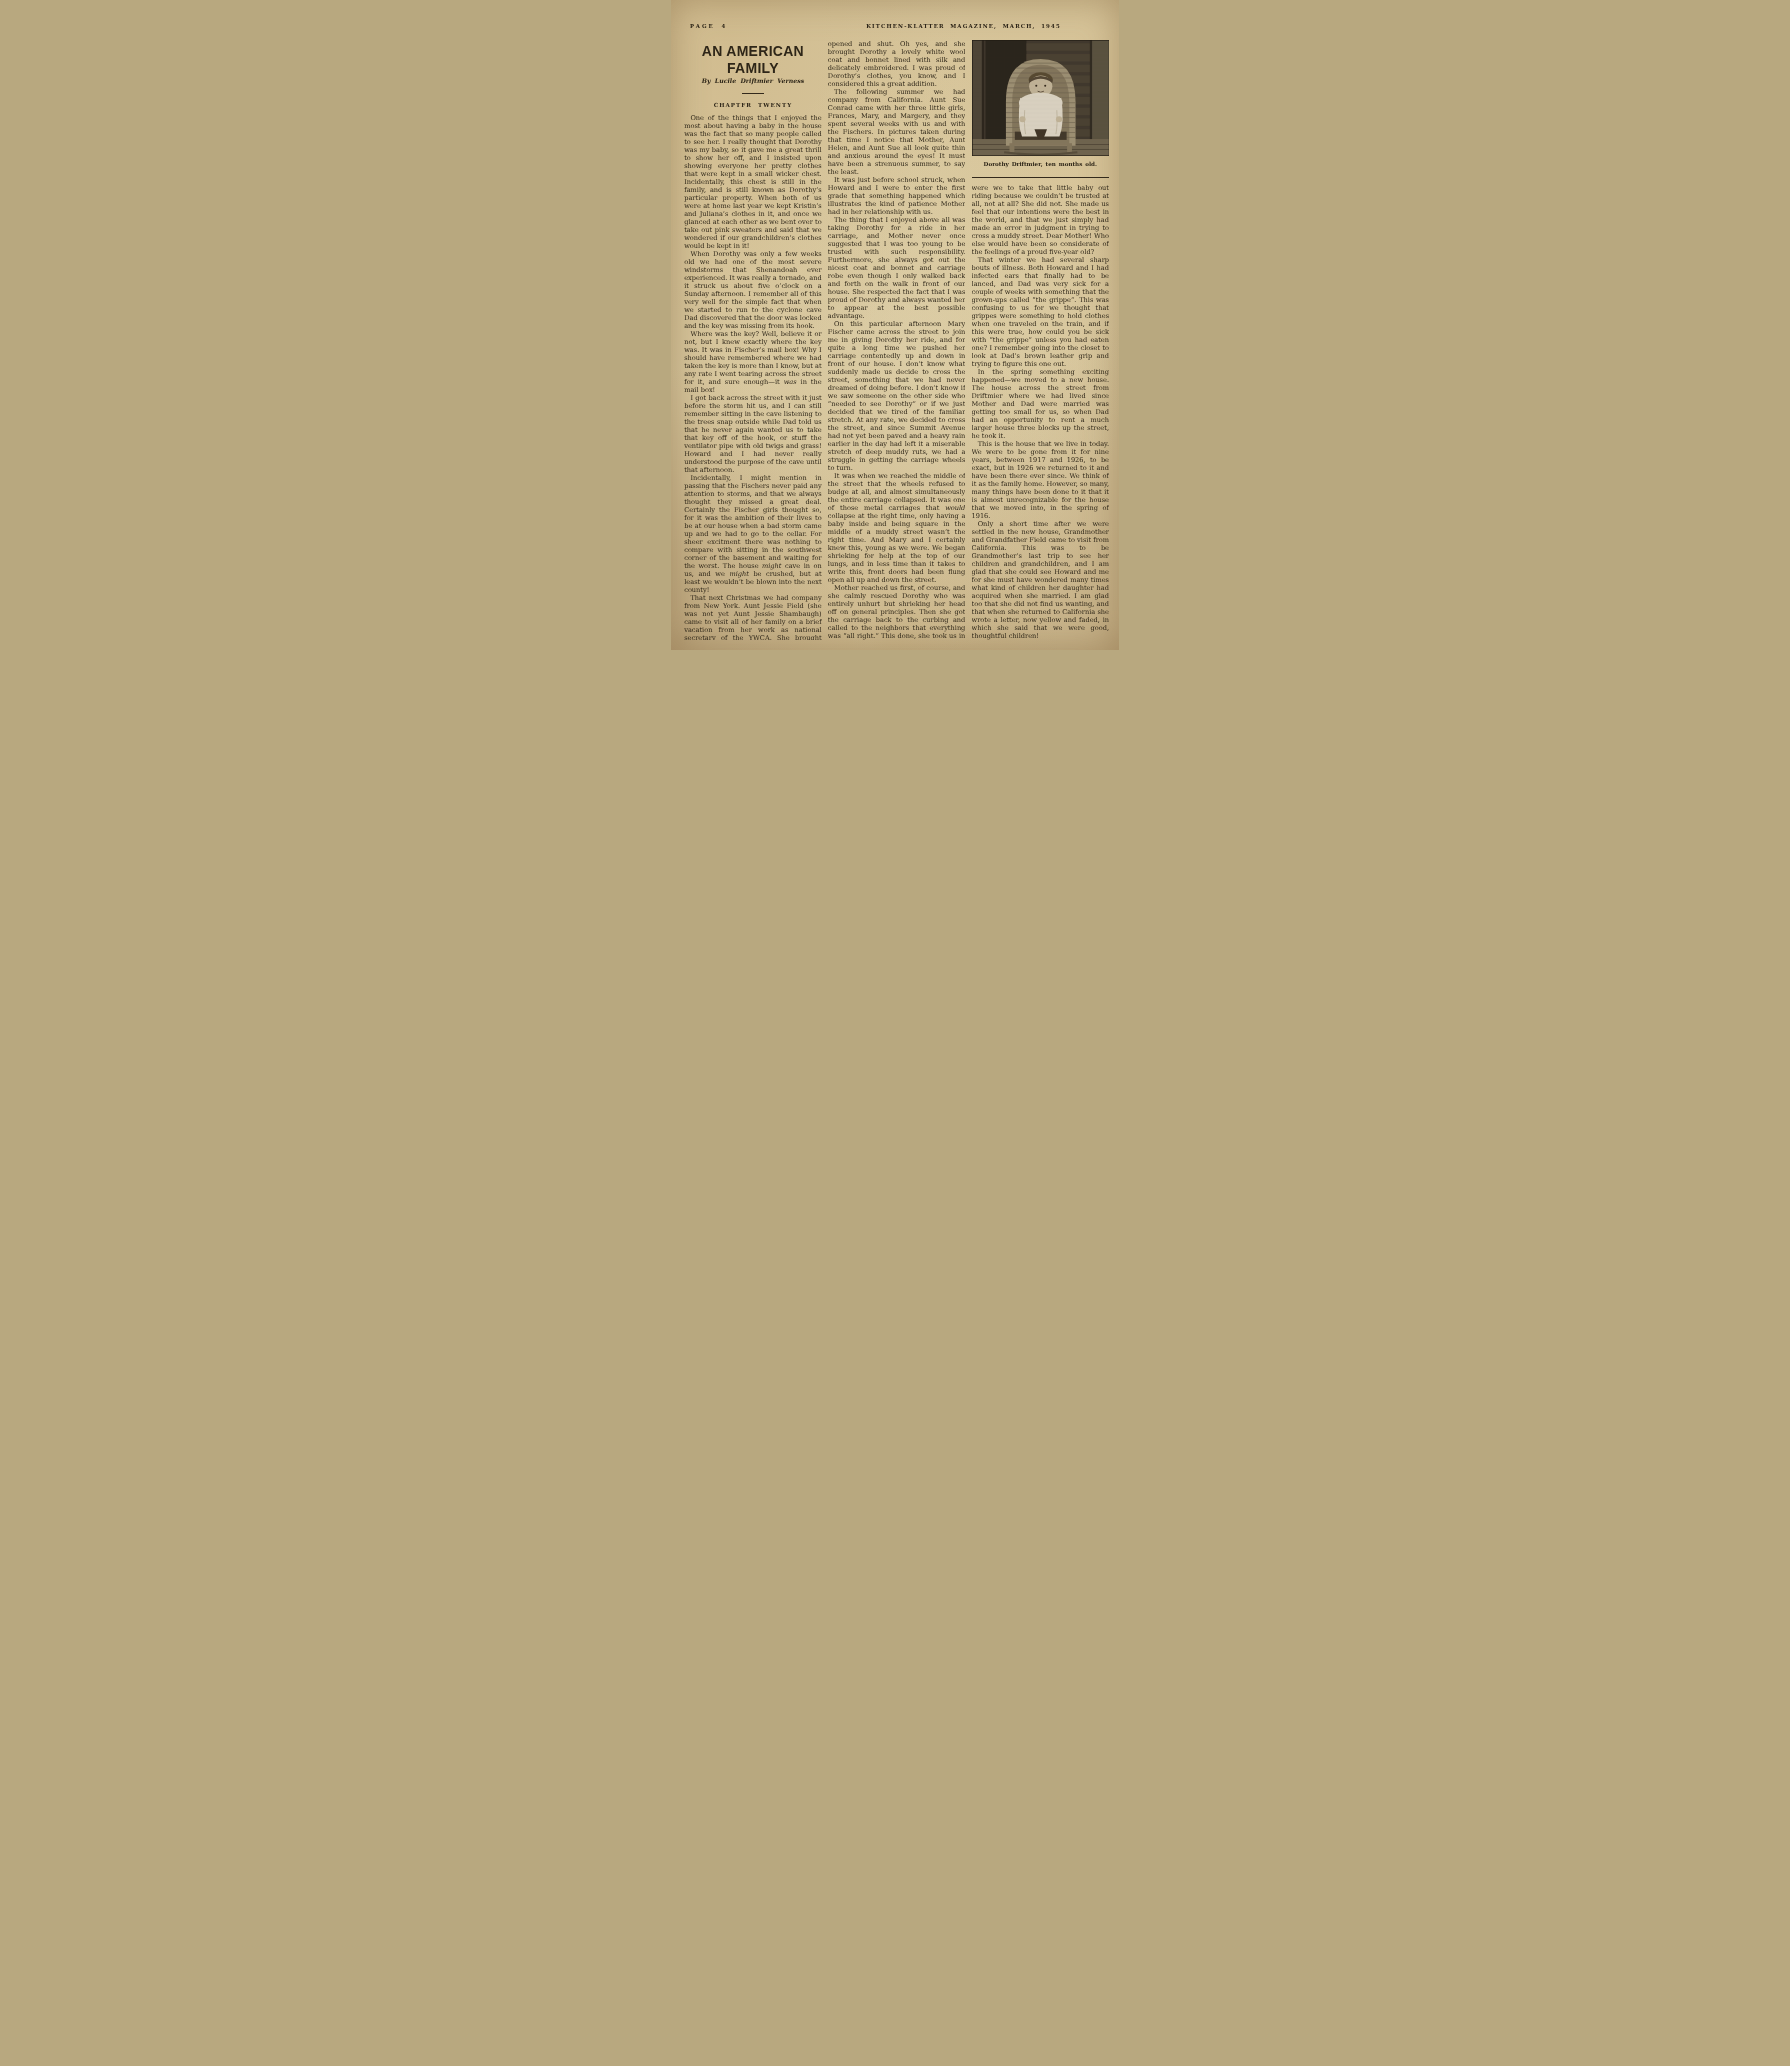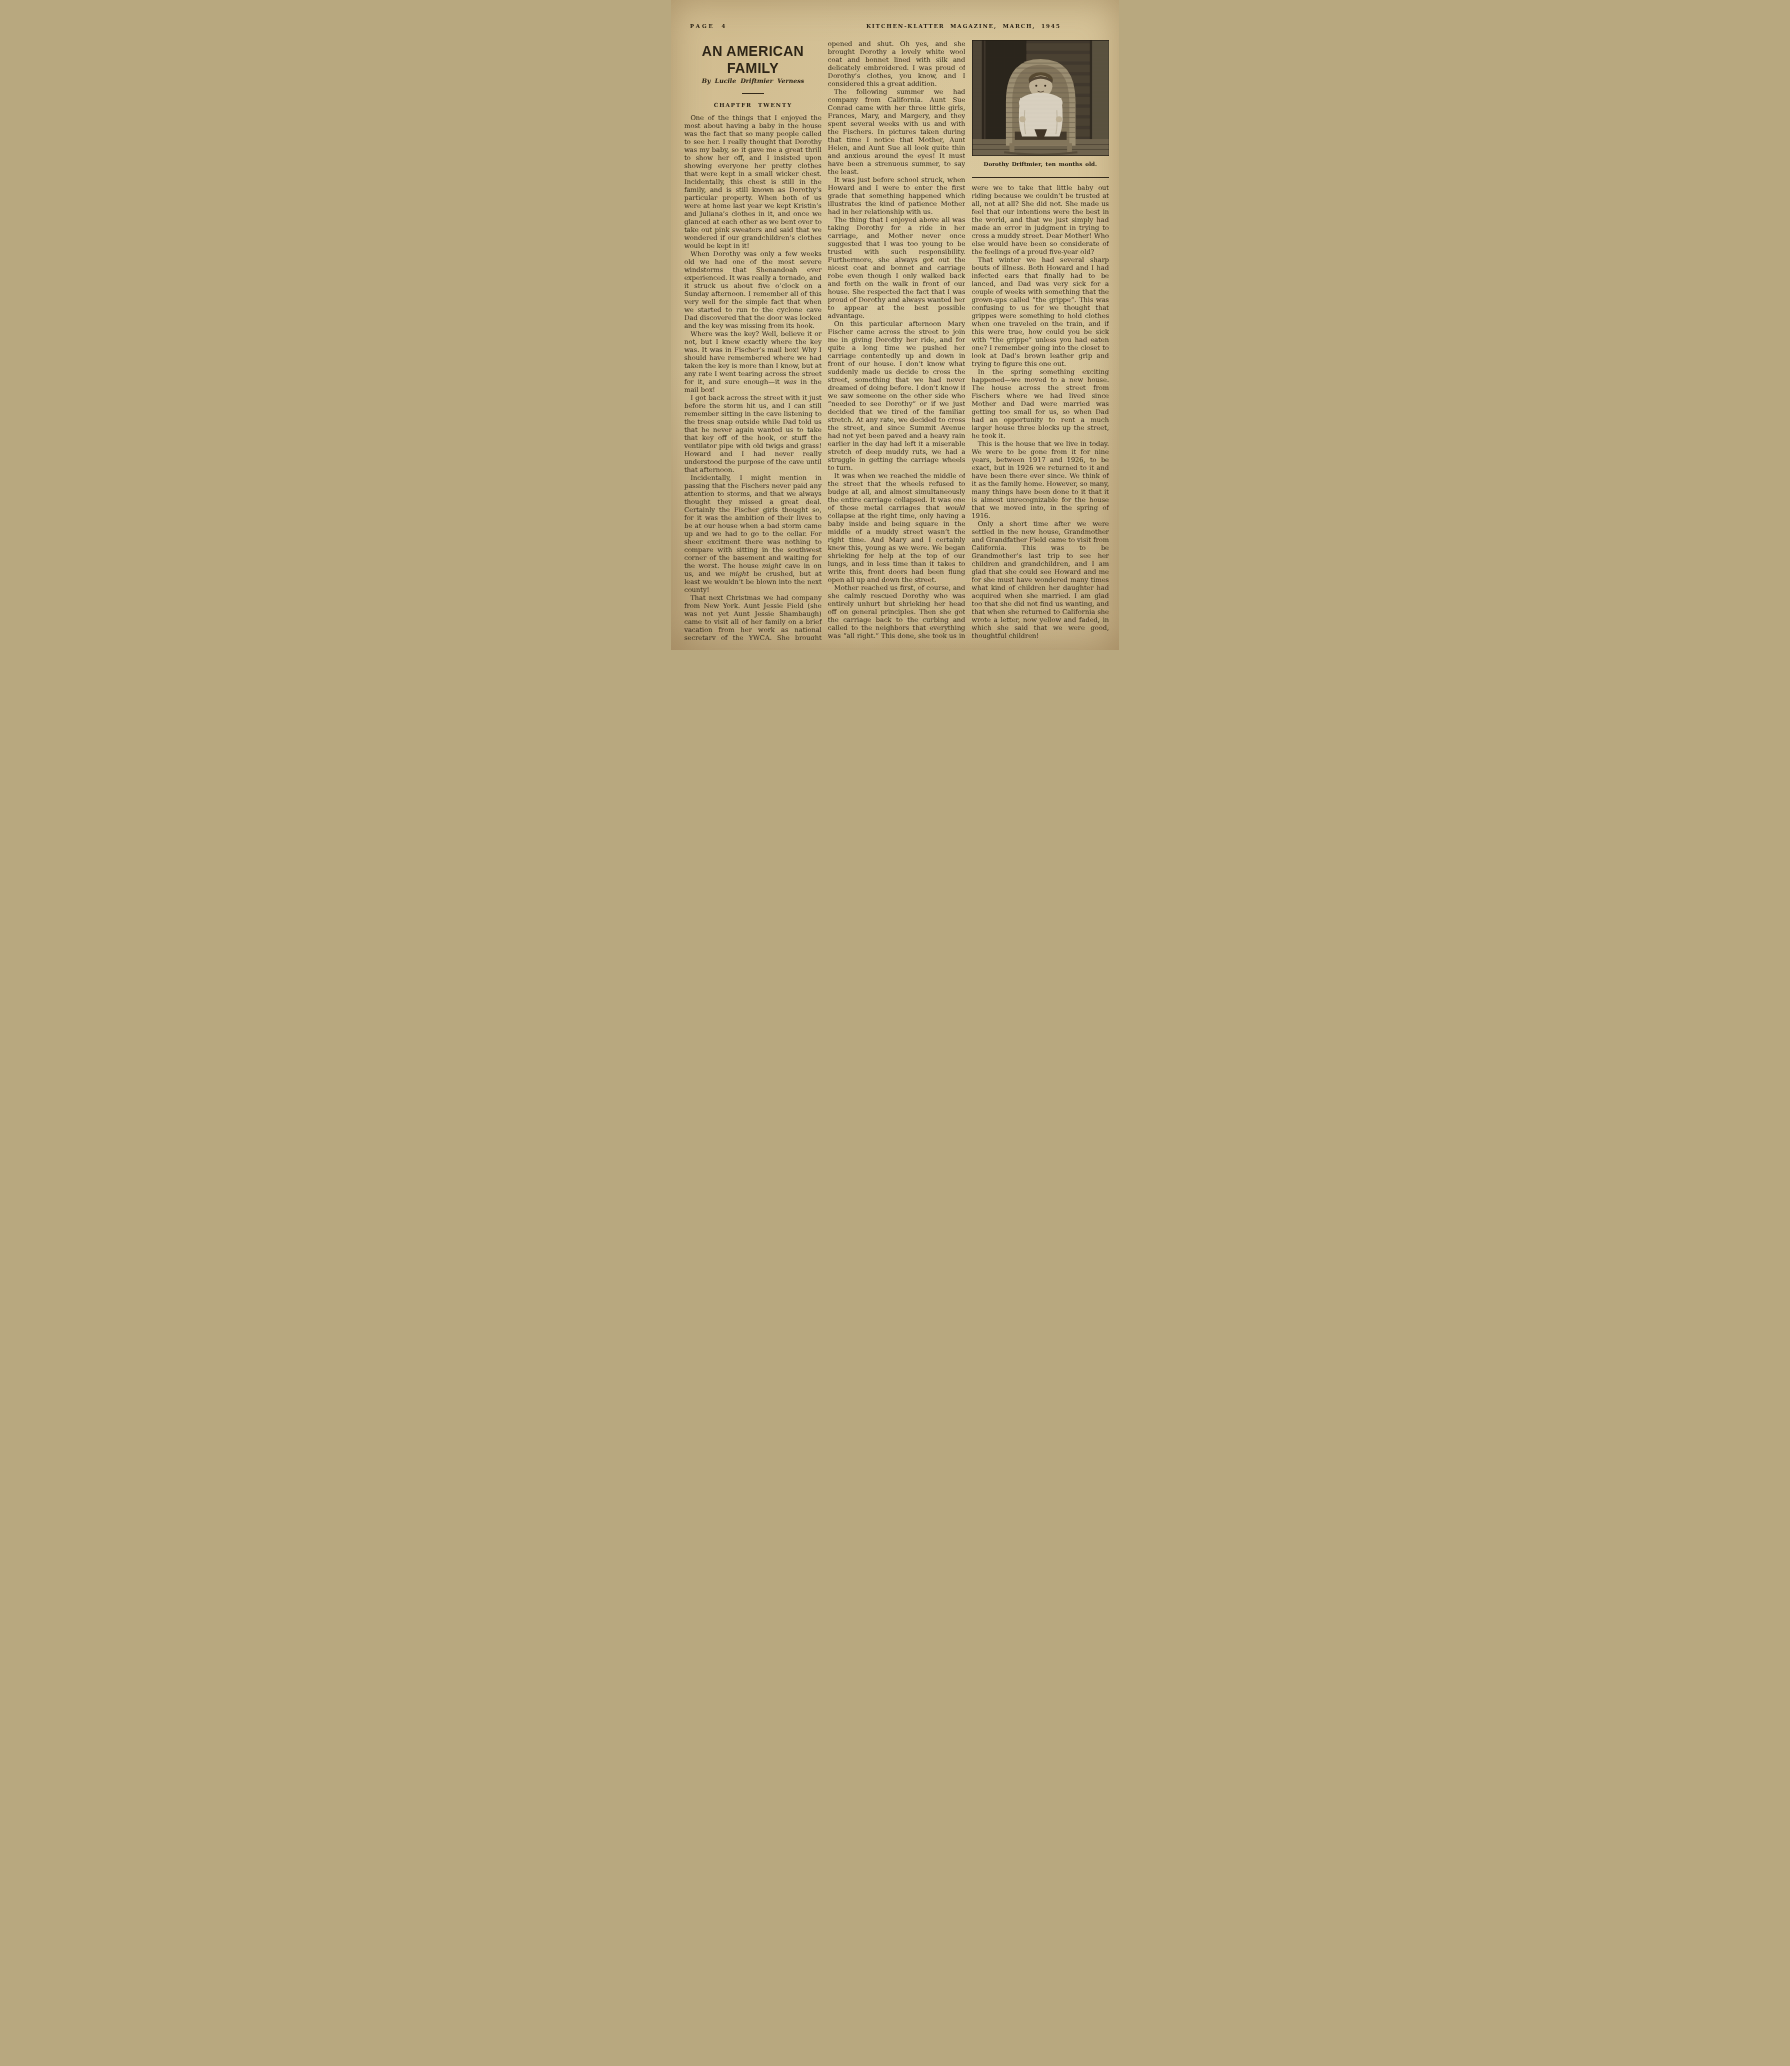--- a/index.html
+++ b/index.html
@@ -177,21 +177,21 @@
           <rect x="0" y="0" width="308" height="281" fill="url(#ht)" opacity="0.55"></rect>
           <rect x="0" y="0" width="308" height="281" fill="#7c6c4a" opacity="0.10"></rect>
           <rect x="0.5" y="0.5" width="307" height="280" fill="none" stroke="#1f1a13" stroke-width="2"></rect>
         </svg>
         <figcaption>Dorothy Driftmier, ten months old.</figcaption>
       </figure>
       <div class="caption-rule"></div>
       <div class="body">
           <p class="noindent"><span>were we to take that little baby out riding because we couldn’t be trusted at all, not at all?  She did not. She made us feel that our intentions were the best in the world, and that we just simply had made an error in judgment in trying to cross a muddy street. Dear Mother! Who else would have been so considerate of the feelings of a proud five-year old?</span></p>
           <p><span>That winter we had several sharp bouts of illness.  Both Howard and I had infected ears that finally had to be lanced, and Dad was very sick for a couple of weeks with something that the grown-ups called “the grippe”.  This was confusing to us for we thought that grippes were something to hold clothes when one traveled on the train, and if this were true, how could you be sick with “the grippe” unless you had eaten one? I remember going into the closet to look at Dad’s brown leather grip and trying to figure this one out.</span></p>
-          <p><span>In the spring something exciting happened—we moved to a new house. The house across the street from Fischers where we had lived since Mother and Dad were married was getting too small for us, so when Dad had an opportunity to rent a much larger house three blocks up the street, he took it.</span></p>
+          <p><span>In the spring something exciting happened—we moved to a new house. The house across the street from Driftmier where we had lived since Mother and Dad were married was getting too small for us, so when Dad had an opportunity to rent a much larger house three blocks up the street, he took it.</span></p>
           <p><span>This is the house that we live in today.  We were to be gone from it for nine years, between 1917 and 1926, to be exact, but in 1926 we returned to it and have been there ever since. We think of it as the family home. However, so many, many things have been done to it that it is almost unrecognizable for the house that we moved into, in the spring of 1916.</span></p>
           <p><span>Only a short time after we were settled in the new house, Grandmother and Grandfather Field came to visit from California.  This was to be Grandmother’s last trip to see her children and grandchildren, and I am glad that she could see Howard and me for she must have wondered many times what kind of children her daughter had acquired when she married.  I am glad too that she did not find us wanting, and that when she returned to California she wrote a letter, now yellow and faded, in which she said that we were good, thoughtful children!</span></p>
         </div>
 
     </section>
 
   </div>
 </div>
 
 

